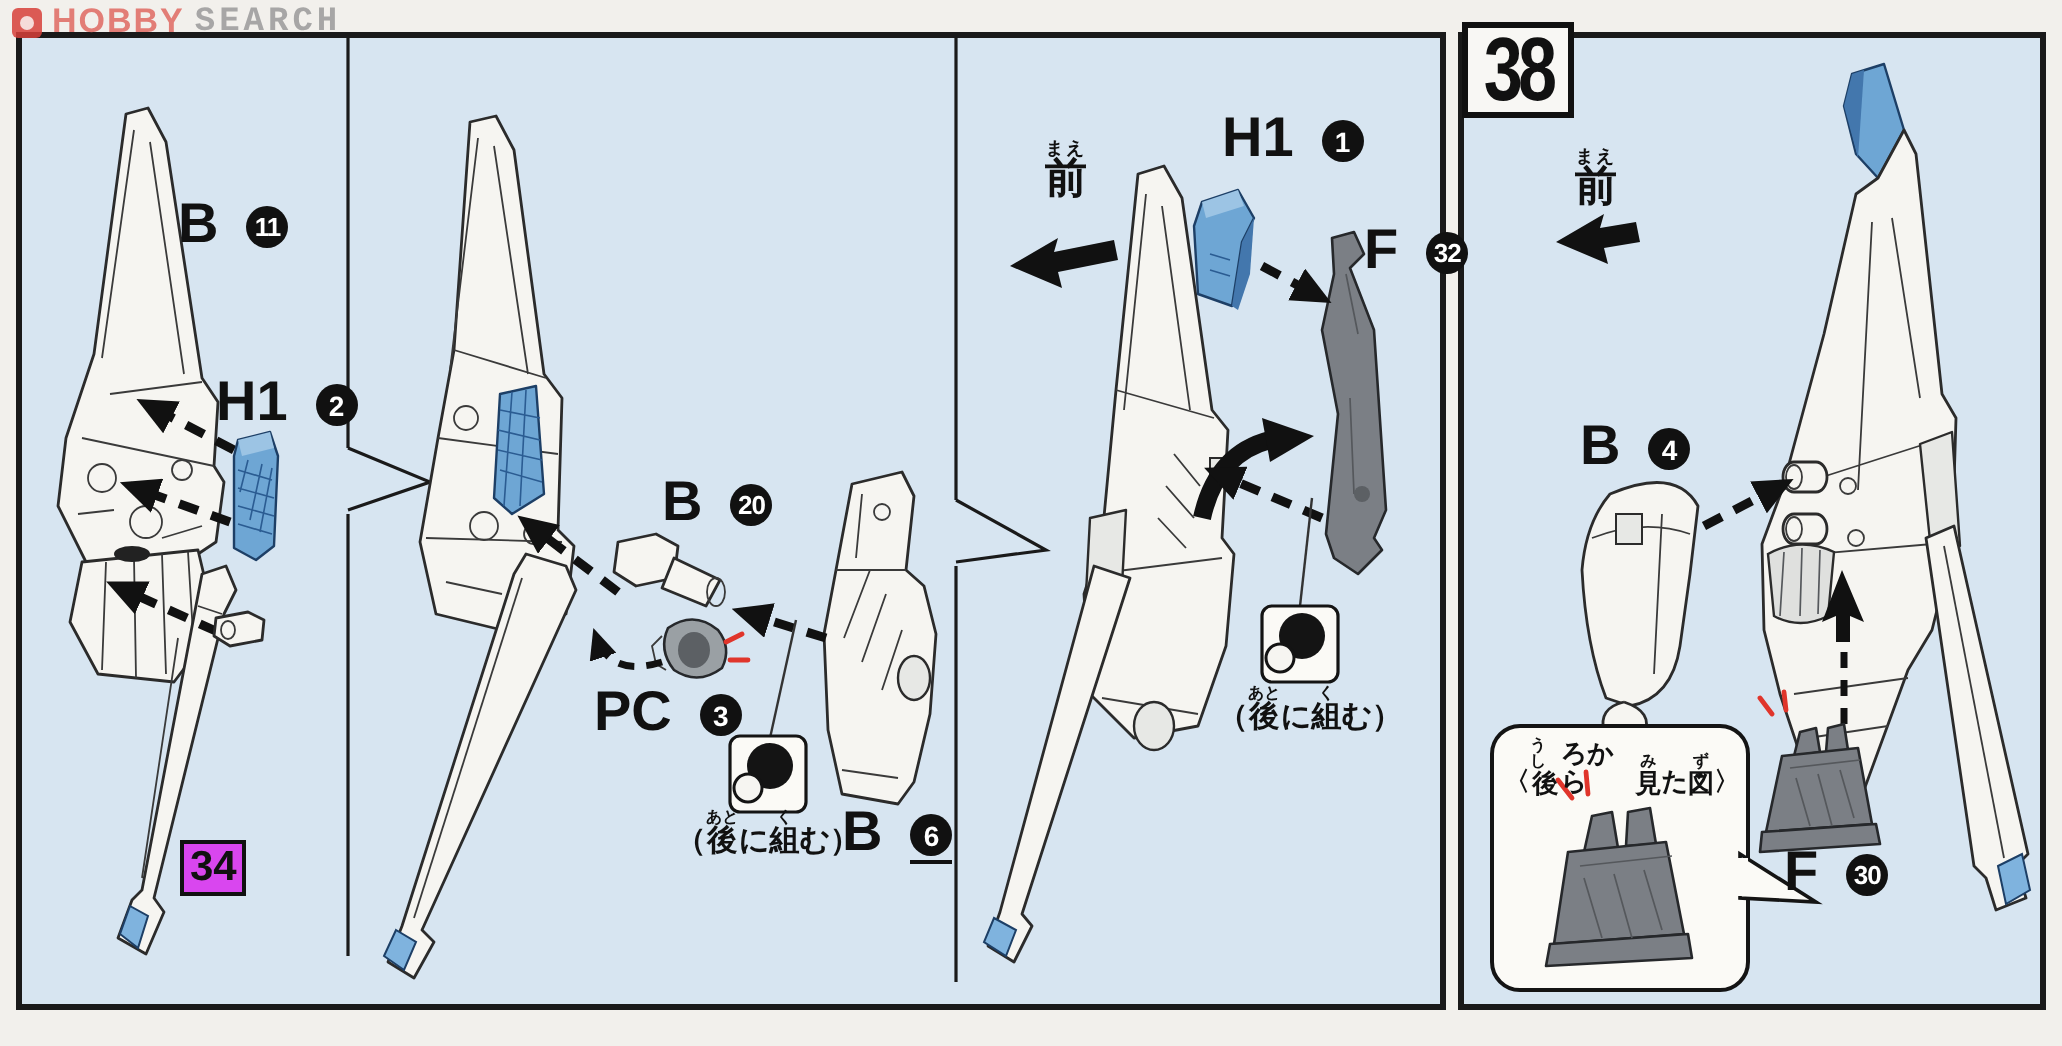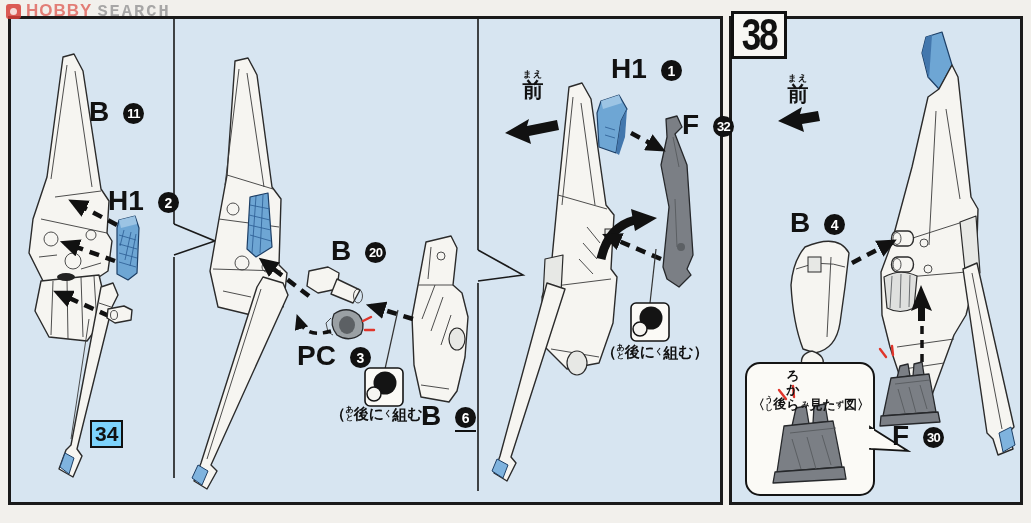--- a/index.html
+++ b/index.html
@@ -22,30 +22,30 @@
   .wm-search{font-size:17px;font-weight:700;letter-spacing:2px;color:#9a9a9a;font-family:Liberation Mono, monospace;}
 
   .plabel{position:absolute;display:flex;align-items:center;gap:14px;color:#111;
     font-size:28px;font-weight:600;line-height:1;z-index:4;}
   .bdg{position:relative;width:21px;height:21px;border-radius:50%;background:#111;color:#fff;
     display:flex;align-items:center;justify-content:center;font-weight:700;flex:0 0 auto;margin-top:3px;}
   .bdg.s1{font-size:14px;}
   .bdg.s2{font-size:13px;letter-spacing:-.5px;}
   .undl{position:absolute;left:0;right:0;bottom:-4px;height:2.5px;background:#111;}
 
-  .refbox{position:absolute;background:#7dd3fc;border:2.5px solid #111;padding:0 3px;z-index:4;
+  .refbox{position:absolute;background:#d946ef;border:2.5px solid #111;padding:0 3px;z-index:4;
     font-size:21px;font-weight:700;color:#111;line-height:24px;}
 
   .front-label{position:absolute;z-index:4;text-align:center;color:#111;font-family:Liberation Mono, monospace;}
   .front-label .furi{display:block;font-size:9px;font-weight:600;line-height:1.1;letter-spacing:1px;}
   .front-label .kanji{display:block;font-size:21px;font-weight:700;line-height:1.05;}
 
   .jp-note{position:absolute;z-index:4;color:#111;font-size:15px;font-weight:600;
     display:flex;align-items:flex-end;justify-content:center;line-height:1.15;}
-  .jp-note .stack,.jp-callout .stack{display:inline-flex;align-items:center;line-height:1.05;}
+  .jp-note .stack,.jp-callout .stack{display:inline-flex;flex-direction:column;align-items:center;line-height:1.05;}
   .furi-s{font-size:8px;font-weight:600;line-height:1;}
   .jp-callout{position:absolute;z-index:4;color:#111;font-size:13px;font-weight:700;
     display:flex;align-items:flex-end;justify-content:center;line-height:1.1;}
 
   
   .pt{fill:#f6f5f1;stroke:#2b2b2b;stroke-width:1.4;stroke-linejoin:round;}
   .pt2{fill:#e7e8e5;stroke:#2b2b2b;stroke-width:1.2;stroke-linejoin:round;}
   .det{stroke:#3a3a3a;stroke-width:.9;fill:none;}
   .blue{fill:#6ea6d4;stroke:#1d3f66;stroke-width:1.2;stroke-linejoin:round;}
   .blueL{fill:#9cc4e4;stroke:none;}

